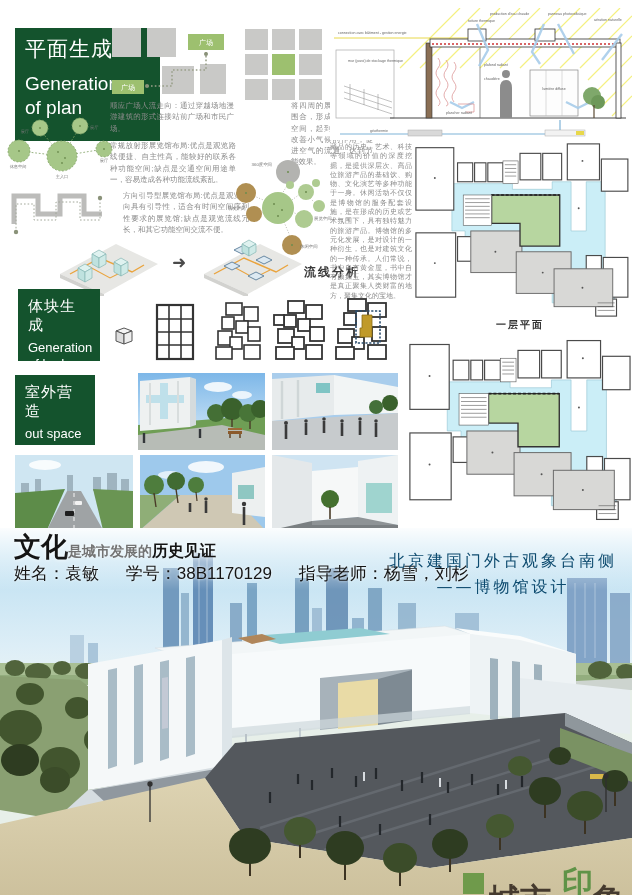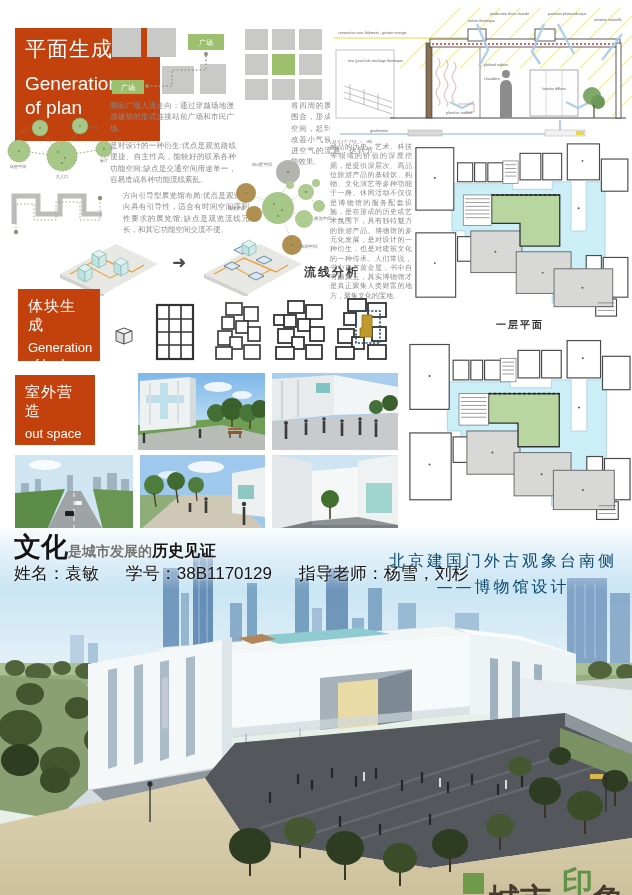--- a/index.html
+++ b/index.html
@@ -2,21 +2,21 @@
 <html><head>
 <meta charset="utf-8">
 <style>
   html,body{margin:0;padding:0;background:#e9e9e9;}
   *{box-sizing:border-box;}
   .poster{position:relative;width:632px;height:895px;background:#fff;margin:0 auto;
           font-family:"Liberation Sans","DejaVu Sans",sans-serif;overflow:hidden;}
   .abs{position:absolute;}
 
   
-  .gbox{background:#c2410c;color:#fff;padding:8px 10px;line-height:1.25;}
+  .gbox{background:#14532d;color:#fff;padding:8px 10px;line-height:1.25;}
   .gbox .zh{font-size:21px;letter-spacing:1px;display:block;margin-bottom:10px;}
   .gbox .en{font-size:19px;font-weight:300;display:block;}
   .gbox-sm .zh{font-size:15px;margin-bottom:5px;}
   .gbox-sm .en{font-size:13px;}
 
   .para{color:#8a8a8a;font-size:7.5px;line-height:1.5;text-align:justify;}
   .para-long{font-size:7px;line-height:1.33;}
 
   .caption{font-size:10px;color:#333;font-weight:bold;text-align:center;letter-spacing:2px;}
   .flowlabel{font-size:12px;color:#3a3a3a;font-weight:bold;letter-spacing:2px;}
@@ -107,21 +107,21 @@
     </g>
     <g font-size="4.2" fill="#777">
       <text x="25" y="17" text-anchor="end">展厅</text>
       <text x="86" y="13">展厅</text>
       <text x="100" y="46" text-anchor="middle">展厅</text>
       <text x="14" y="52" text-anchor="middle">休息空间</text>
       <text x="58" y="62" text-anchor="middle">主入口</text>
     </g>
   </svg>
 
-  <div class="abs para" style="left:110px;top:140px;width:126px;">是对设计的一种衍生:优点是观览路线便捷、自主性高，能较好的联系各种功能空间;缺点是交通空间用途单一，容易造成各种功能流线紊乱。</div>
+  <div class="abs para" style="left:110px;top:140px;width:126px;">常规放射形展览馆布局:优点是观览路线便捷、自主性高，能较好的联系各种功能空间;缺点是交通空间用途单一，容易造成各种功能流线紊乱。</div>
 
   <svg class="abs" style="left:8px;top:186px;" width="100" height="54" viewBox="0 0 100 54">
     <path d="M6,38 V10 H30 V28 H52 V10 H76 V28 H94" fill="none" stroke="#bcbcba" stroke-width="5"></path>
     <path d="M6,48 H94 V20" fill="none" stroke="#bcbcba" stroke-width="5" opacity="0"></path>
     <path d="M8,46 V18 H26 V34 H48 V16 H72 V34 H92 V12" fill="none" stroke="#a2a89a" stroke-width="1" stroke-dasharray="1.6,2"></path>
     <circle cx="8" cy="46" r="2.2" fill="#8a9279"></circle>
     <circle cx="92" cy="12" r="2.2" fill="#8a9279"></circle>
   </svg>
 
   <div class="abs para" style="left:123px;top:190px;width:126px;">方向引导型展览馆布局:优点是观览方向具有引导性，适合有时间空间序列性要求的展览馆;缺点是观览流线冗长，和其它功能空间交流不便。</div>

